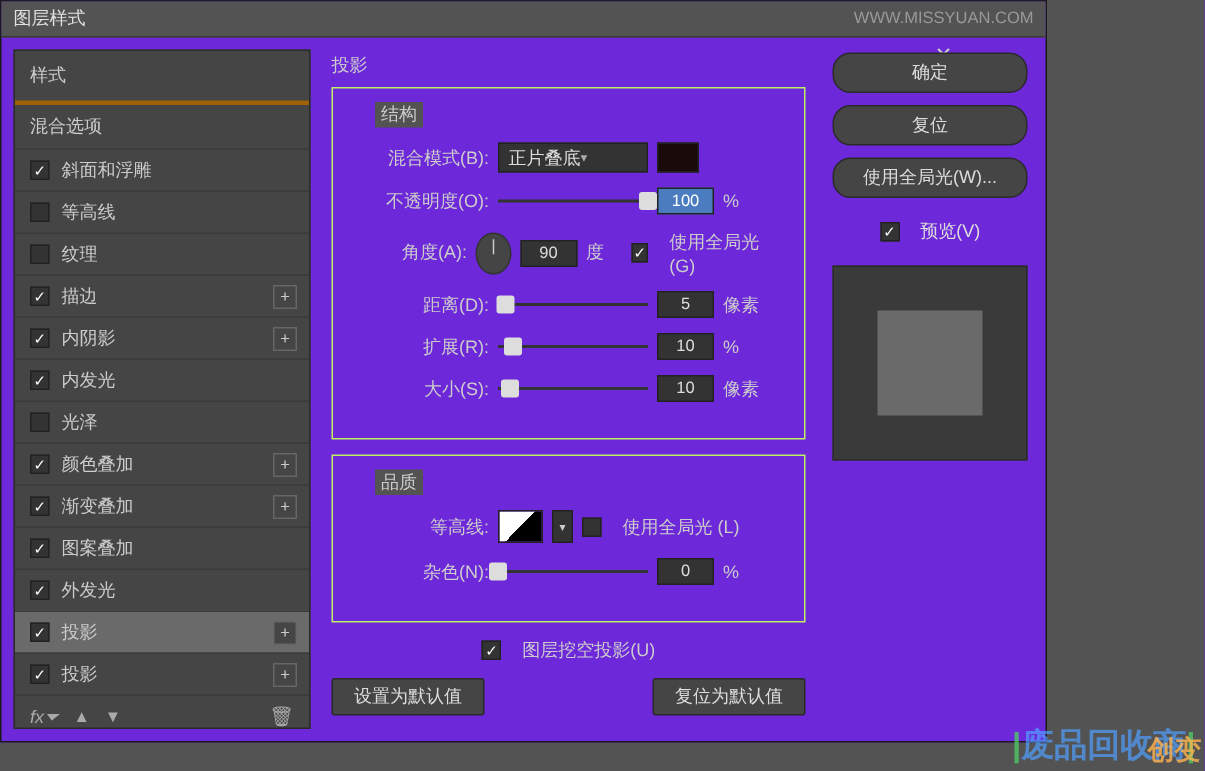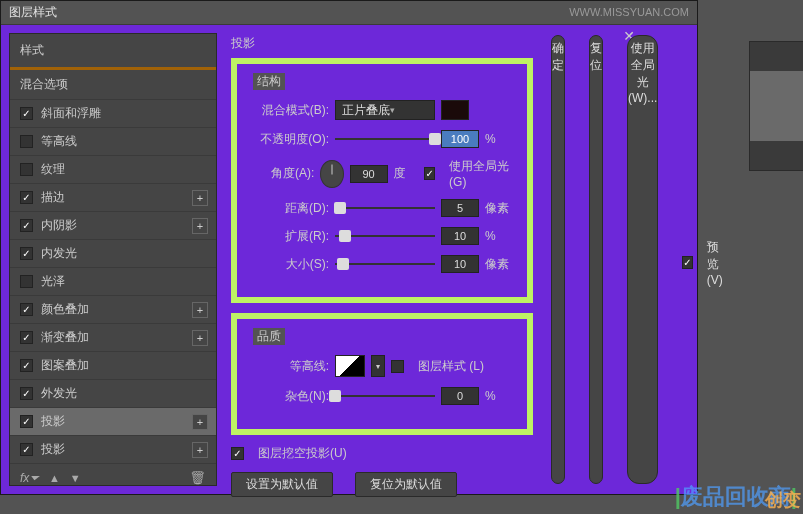--- a/index.html
+++ b/index.html
@@ -19,39 +19,39 @@
 .chk { width: 13px; height: 13px; background: #333; border: 1px solid #222; margin-right: 8px; display: inline-flex; align-items: center; justify-content: center; }
 .chk.on::after { content: "✓"; color: #fff; font-size: 10px; }
 .plus-btn { position: absolute; right: 8px; width: 16px; height: 16px; border: 1px solid #666; color: #ccc; font-size: 11px; display: flex; align-items: center; justify-content: center; background: #454545; }
 .left-footer { margin-top: auto; border-top: 1px solid #3a3a3a; padding: 6px 10px; display: flex; align-items: center; gap: 10px; color: #aaa; }
 .left-footer .spacer { flex: 1; }
 .fx-icon { font-style: italic; font-size: 12px; }
 .arrow { font-size: 11px; }
 .trash { font-size: 13px; }
 .center-panel { flex: 1; padding: 10px 14px; color: #ccc; font-size: 12px; }
 .section-title { margin-bottom: 6px; }
-.fieldset { border: 6px solid #bef264; padding: 10px 12px 14px; margin-bottom: 10px; }
+.fieldset { border: 1px solid #bef264; padding: 10px 24px 14px; margin-bottom: 10px; }
 .fieldset-title { margin: -18px 0 10px 4px; background: #535353; display: inline-block; padding: 0 4px; }
 .row { display: flex; align-items: center; margin-bottom: 10px; gap: 6px; }
 .label { width: 80px; text-align: right; color: #ccc; }
 .select { background: #333; border: 1px solid #222; color: #ddd; padding: 2px 6px; width: 100px; height: 20px; display: flex; align-items: center; justify-content: flex-start; }
 .select-arrow { font-size: 9px; color: #aaa; }
 .swatch { width: 28px; height: 20px; background: #1a0a0a; border: 1px solid #222; }
 .slider-track { width: 100px; height: 2px; background: #333; position: relative; }
 .slider-thumb { position: absolute; top: -5px; width: 12px; height: 12px; background: #ddd; border-radius: 2px; transform: translateX(-50%); }
 .value-input { width: 38px; height: 18px; background: #333; border: 1px solid #222; color: #ddd; text-align: center; font-size: 11px; padding: 1px; }
 .value-input.sel { background: #4a7cbf; color: #fff; }
 .unit { width: 30px; }
 .angle-dial { width: 28px; height: 28px; border: 1px solid #333; border-radius: 50%; background: #454545; position: relative; }
 .angle-dial::after { content: ""; position: absolute; width: 10px; height: 1px; background: #ccc; top: 50%; left: 50%; transform-origin: left; transform: rotate(-90deg); }
 .contour-swatch { width: 30px; height: 22px; background: linear-gradient(135deg, #fff 50%, #000 50%); border: 1px solid #222; }
 .contour-arrow { width: 14px; height: 22px; background: #333; border: 1px solid #222; display: flex; align-items: center; justify-content: center; font-size: 8px; }
-.btn-row { display: flex; gap: 22px; justify-content: flex-start; margin-top: 6px; }
+.btn-row { display: flex; gap: 22px; justify-content: space-between; margin-top: 6px; }
 .small-btn { background: #454545; border: 1px solid #2a2a2a; color: #ddd; padding: 3px 14px; font-size: 12px; border-radius: 2px; }
-.right-panel { width: 150px; padding: 10px 12px 10px 4px; display: flex; flex-direction: row; gap: 24px; }
+.right-panel { width: 150px; padding: 10px 12px 10px 4px; display: flex; flex-direction: column; gap: 8px; }
 .pill-btn { background: #454545; border: 1px solid #2a2a2a; color: #ddd; padding: 4px 0; font-size: 12px; border-radius: 12px; text-align: center; }
 .preview-row { display: flex; align-items: center; justify-content: center; gap: 6px; color: #ddd; font-size: 12px; margin-top: 6px; }
 .preview-box { width: 130px; height: 130px; background: #3a3a3a; border: 1px solid #2a2a2a; margin-top: 6px; display: flex; align-items: center; justify-content: center; }
 .preview-inner { width: 70px; height: 70px; background: #6a6a6a; }
 .watermark { position: absolute; bottom: 2px; right: 6px; font-size: 22px; font-weight: bold; color: rgba(80,160,255,0.7); margin-top: 48px; }
 .watermark .g { color: rgba(80,200,100,0.8); }
 .watermark2 { position: absolute; bottom: 2px; right: 2px; font-size: 18px; font-weight: bold; color: rgba(255,180,80,0.8); }
 </style>
 </head>
 <body>
@@ -191,33 +191,33 @@
         </div>
       </div>
 
       <div class="fieldset">
         <div class="fieldset-title">品质</div>
         <div class="row">
           <span class="label">等高线:</span>
           <div class="contour-swatch"></div>
           <div class="contour-arrow">▾</div>
           <span class="chk"></span>
-          <span>图层样式 (L)</span>
+          <span>使用全局光 (L)</span>
         </div>
         <div class="row">
           <span class="label">杂色(N):</span>
           <div class="slider-track">
               <div class="slider-thumb" style="left:0%"></div>
             </div>
           <input class="value-input" value="0" style="">
           <span class="unit">%</span>
         </div>
       </div>
 
-      <div class="row" style="">
+      <div class="row" style="justify-content:center">
         <span class="chk on"></span>
         <span>图层挖空投影(U)</span>
       </div>
       <div class="btn-row">
         <button class="small-btn">设置为默认值</button>
         <button class="small-btn">复位为默认值</button>
       </div>
     </div>
 
     <div class="right-panel">

